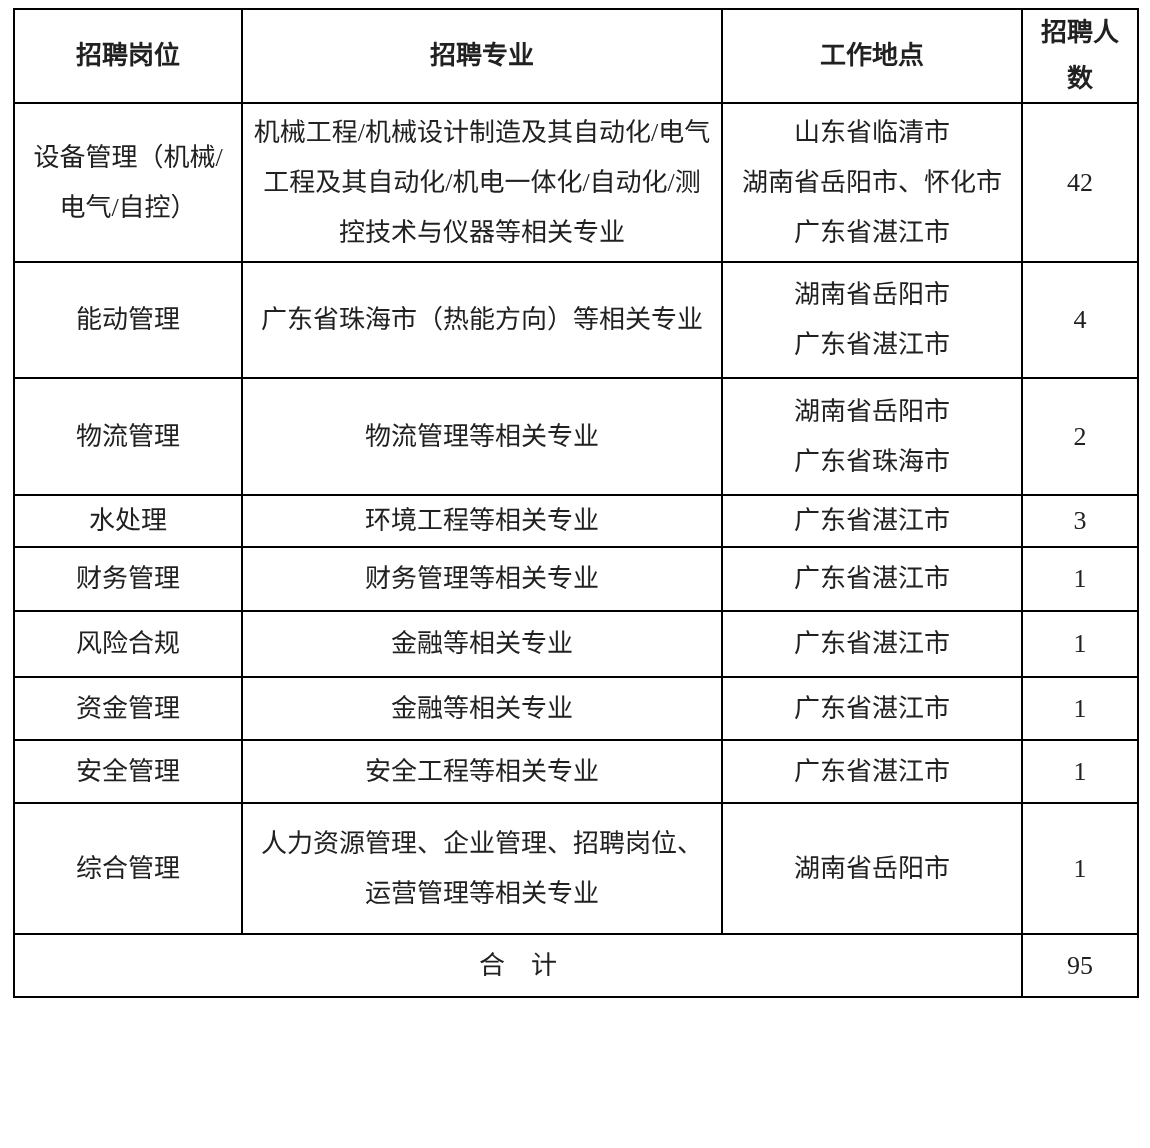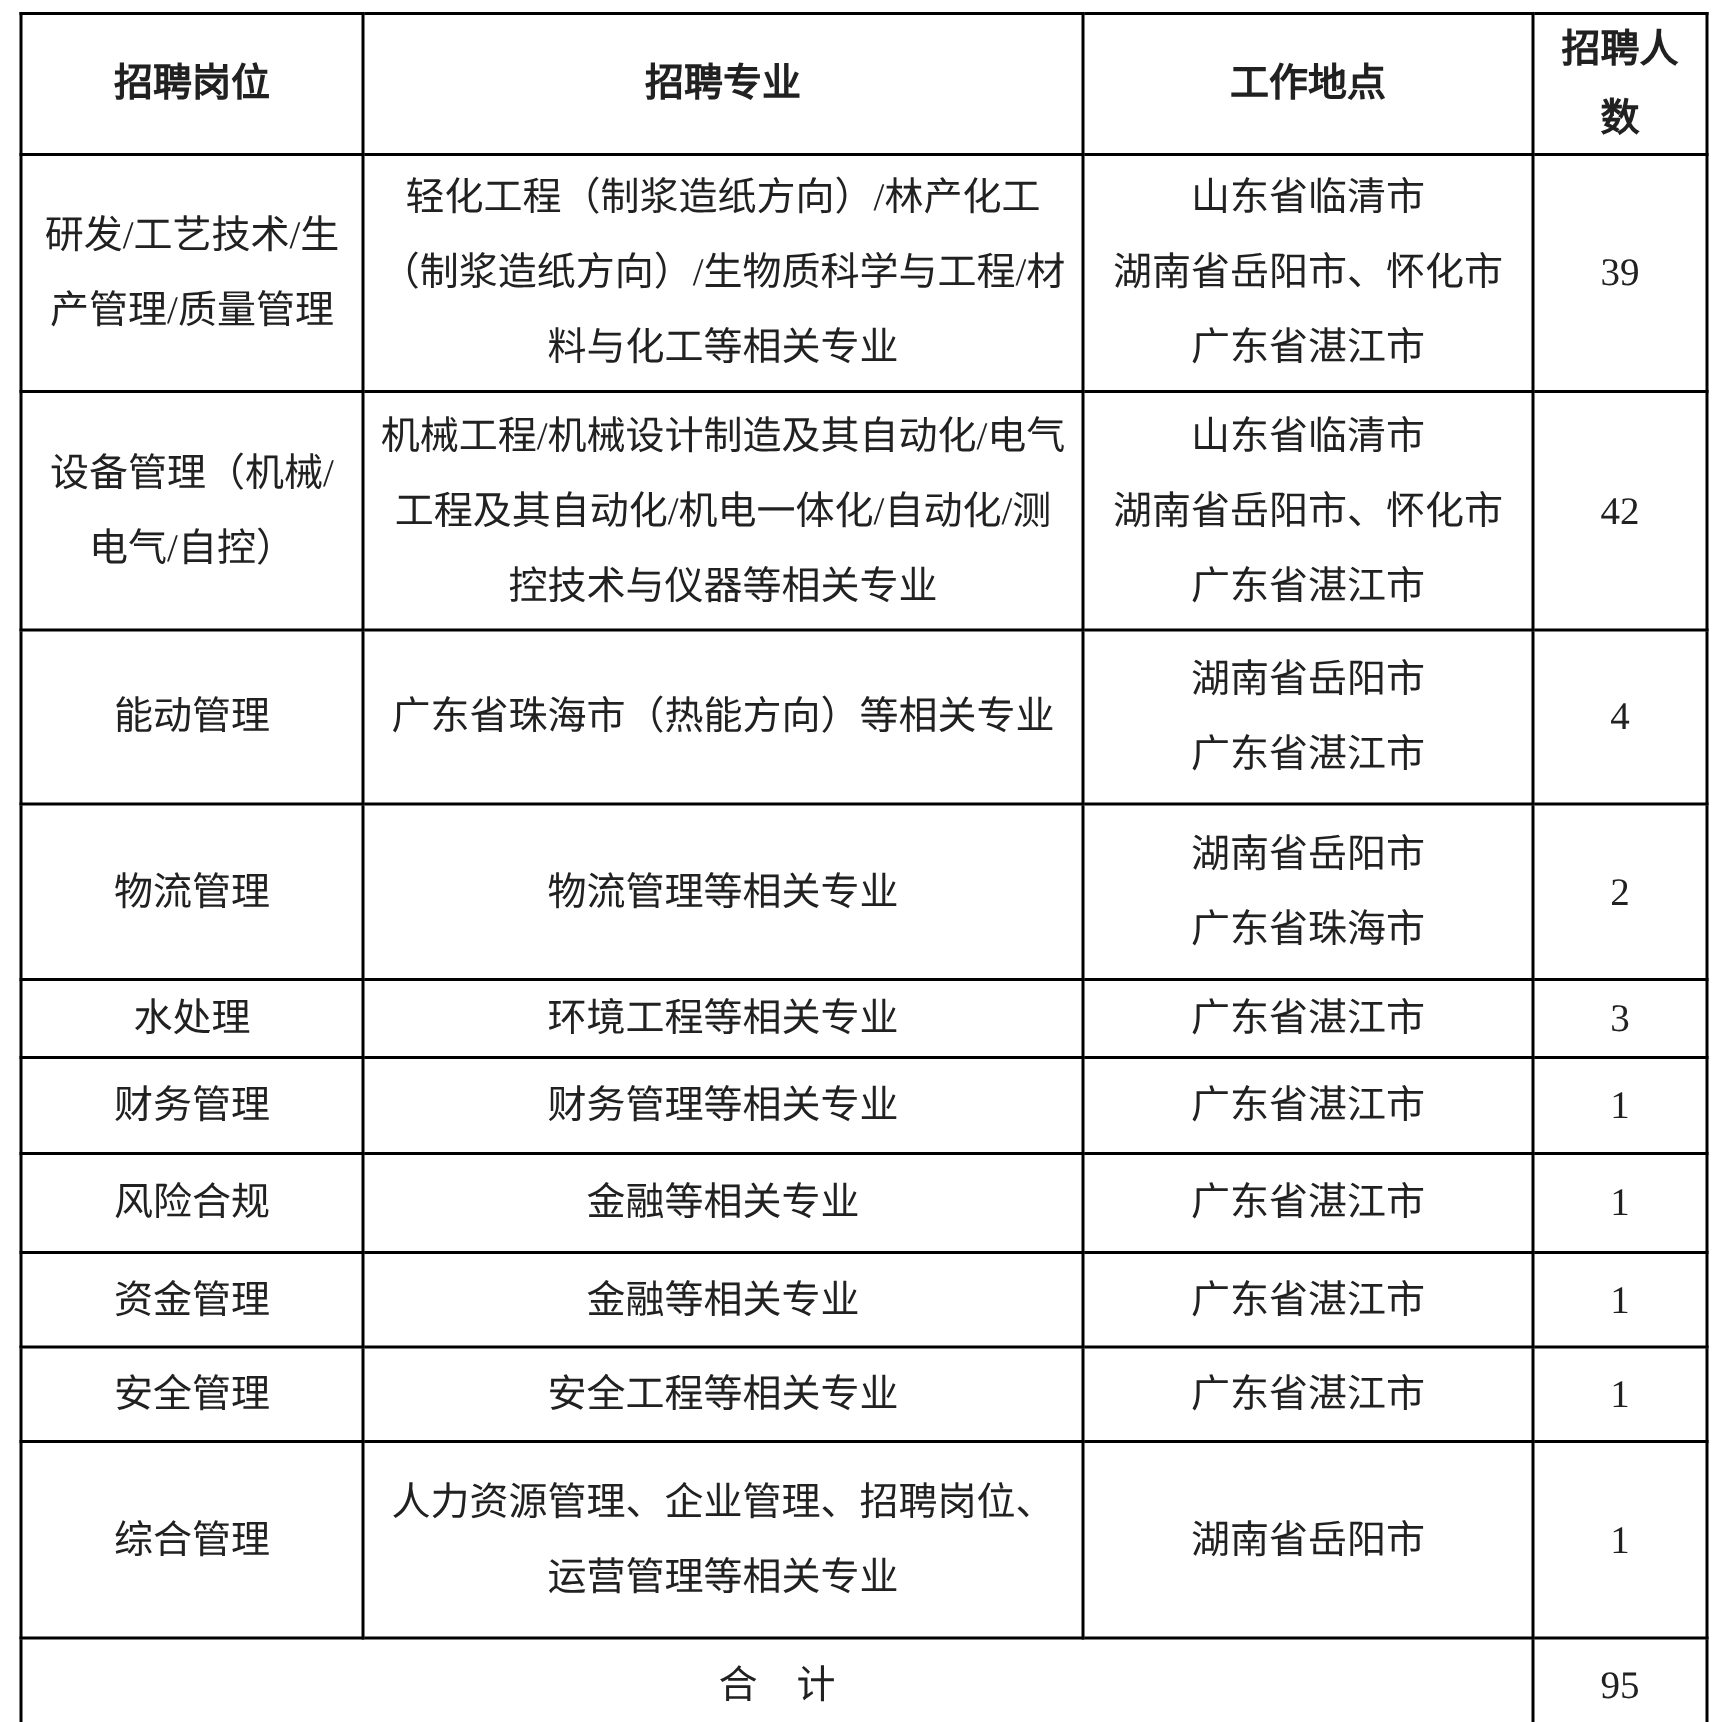--- a/index.html
+++ b/index.html
@@ -72,28 +72,20 @@
         <col class="c4">
     </colgroup>
     <tbody>
       <tr class="h97">
         <th>招聘岗位</th>
         <th>招聘专业</th>
         <th>工作地点</th>
         <th>招聘人数</th>
       </tr>
 
-      <tr class="h158">
-        <td class="c-pos">研发/工艺技术/生产管理/质量管理</td>
-        <td class="c-major">轻化工程（制浆造纸方向）/林产化工（制浆造纸方向）/生物质科学与工程/材料与化工等相关专业</td>
-        <td class="c-loc">山东省临清市
-湖南省岳阳市、怀化市
-广东省湛江市</td>
-        <td class="c-num">39</td>
-      </tr>
 
       <tr class="h161">
         <td class="c-pos">设备管理（机械/电气/自控）</td>
         <td class="c-major">机械工程/机械设计制造及其自动化/电气工程及其自动化/机电一体化/自动化/测控技术与仪器等相关专业</td>
         <td class="c-loc">山东省临清市
 湖南省岳阳市、怀化市
 广东省湛江市</td>
         <td class="c-num">42</td>
       </tr>
 

